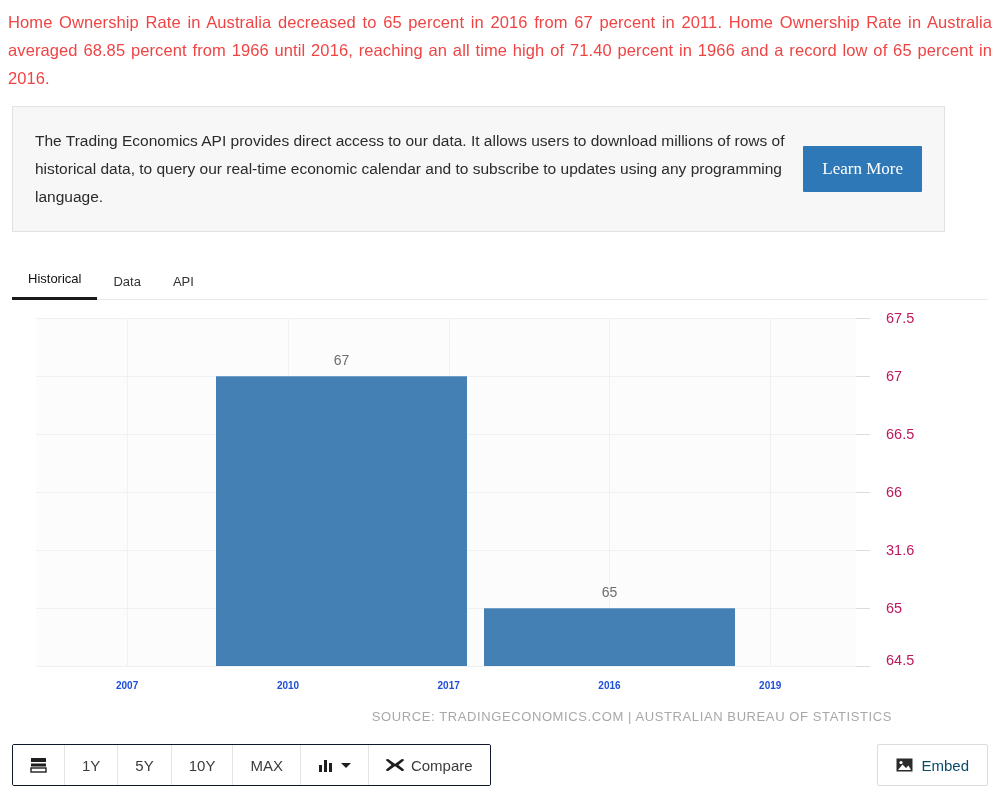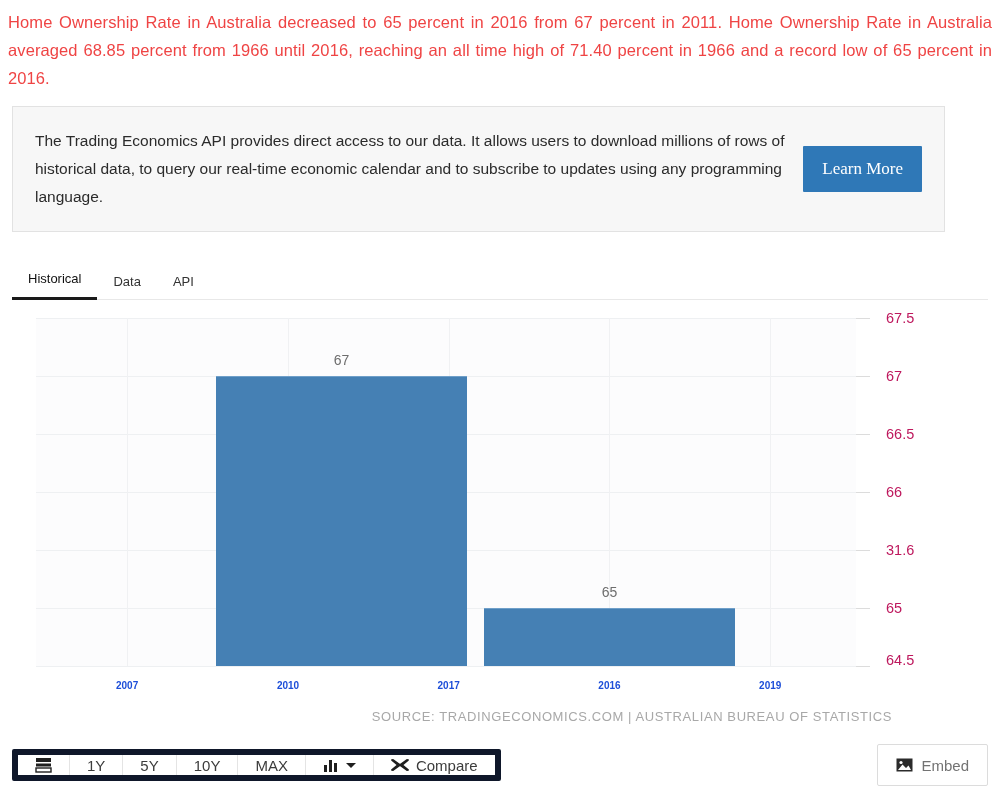--- a/index.html
+++ b/index.html
@@ -147,25 +147,25 @@
   #toolbar {
     position: absolute;
     left: 12px; right: 12px;
     bottom: 16px;
     display: flex;
     justify-content: space-between;
     align-items: center;
   }
   #range-group {
     display: flex;
-    border: 6px solid #0f172a;
+    border: 1px solid #0f172a;
     background: #fff;
     border-radius: 2px;
     overflow: hidden;
-    height: 32px;
+    height: 42px;
   }
   .tbtn {
     display: flex;
     align-items: center;
     justify-content: center;
     gap: 7px;
     padding: 0 17px;
     font-size: 15px;
     color: #3c3c3c;
     background: #fff;
@@ -179,21 +179,21 @@
   #embed-btn {
     display: flex;
     align-items: center;
     gap: 8px;
     border: 1px solid #dcdcdc;
     background: #fff;
     border-radius: 2px;
     height: 42px;
     padding: 0 18px;
     font-size: 15px;
-    color: #737373;
+    color: #0c4a6e;
     font-family: "Liberation Sans", sans-serif;
     cursor: pointer;
   }
   .ico { display: inline-flex; align-items: center; }
 </style>
 </head>
 <body>
 
 <div id="intro">Home Ownership Rate in Australia decreased to 65 percent in 2016 from 67 percent in 2011. Home Ownership Rate in Australia averaged 68.85 percent from 1966 until 2016, reaching an all time high of 71.40 percent in 1966 and a record low of 65 percent in 2016.</div>
 

